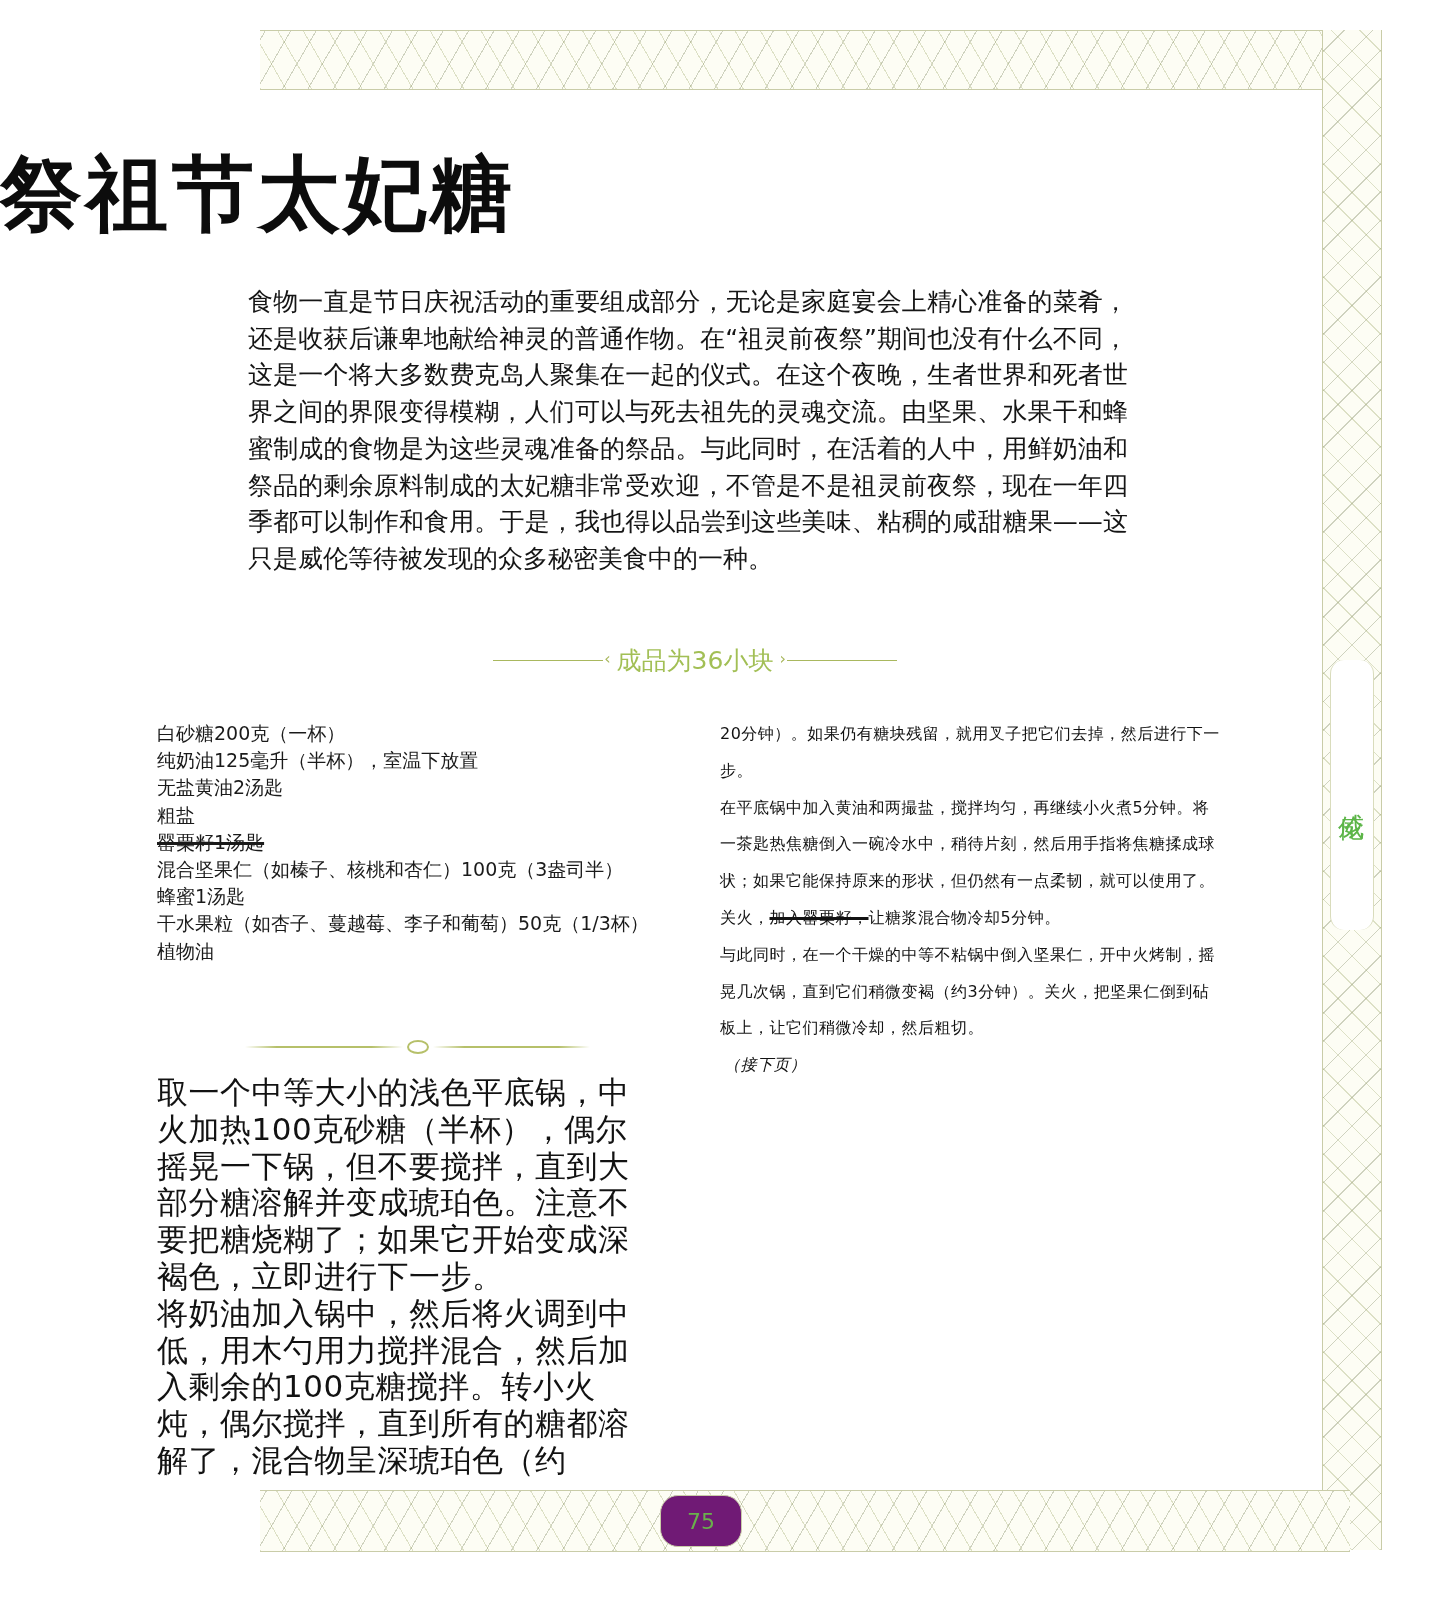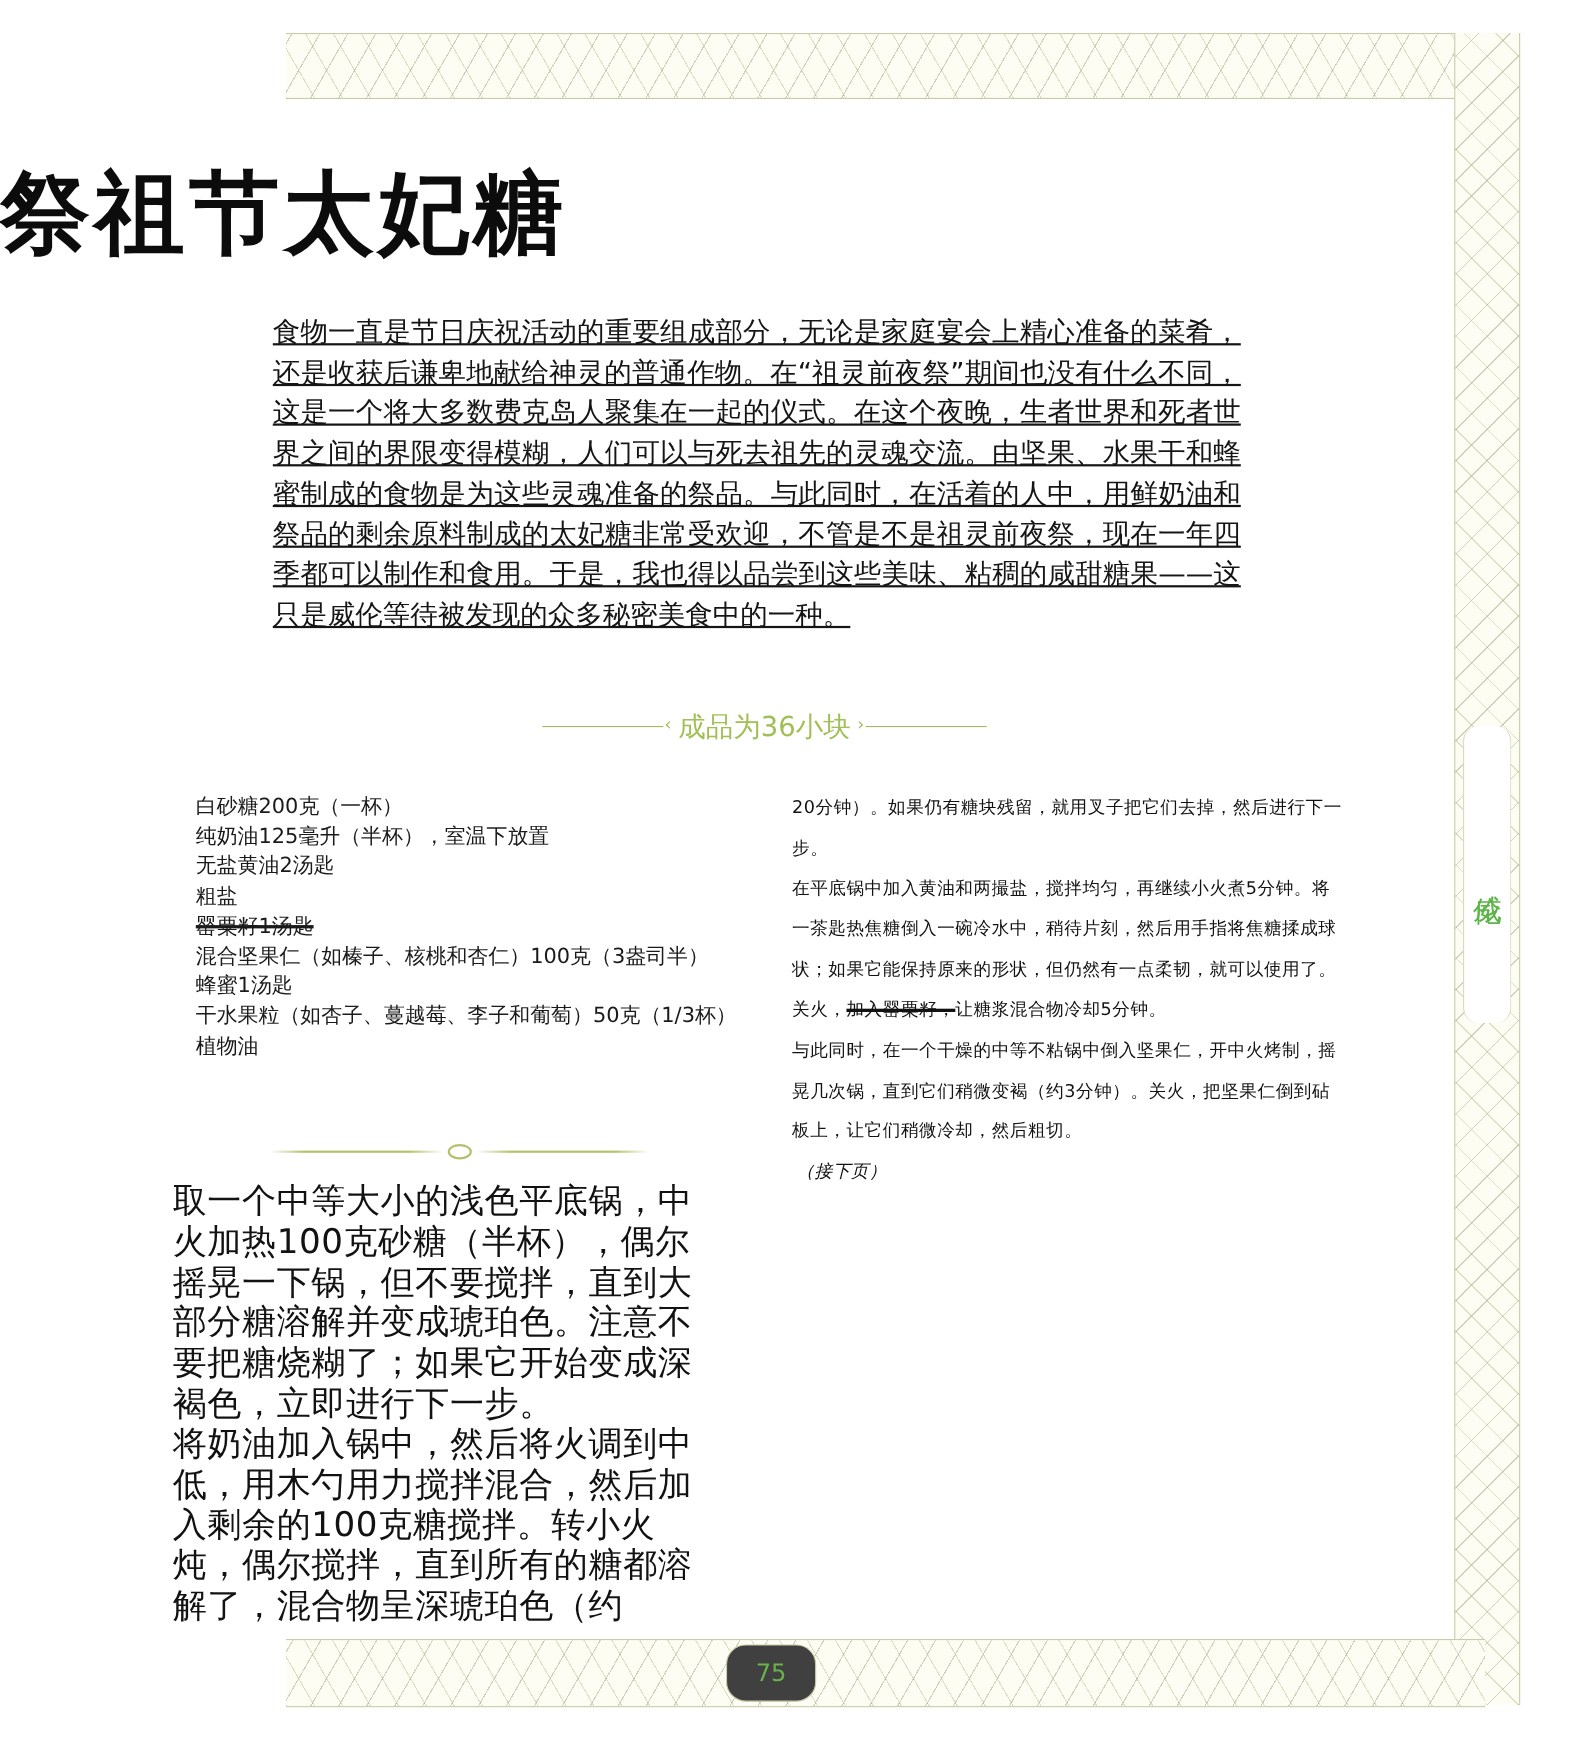--- a/index.html
+++ b/index.html
@@ -19,40 +19,40 @@
     background-image:
       repeating-linear-gradient(45deg, rgba(160,170,110,0.35) 0 1px, transparent 1px 20px),
       repeating-linear-gradient(-45deg, rgba(120,130,90,0.35) 0 1px, transparent 1px 20px); }
 
   .side-tab { position: absolute; left: 1330px; top: 660px; width: 42px; height: 270px;
     background: #ffffff; border-left: 1px solid #d9dcbc; border-right: 1px solid #d9dcbc;
     border-radius: 14px; display: flex; align-items: center; justify-content: center; }
   .side-tab-text { writing-mode: vertical-rl; color: #5cb548; font-size: 26px; letter-spacing: 2px; }
 
   .page-number-box { position: absolute; left: 660px; top: 1495px; width: 80px; height: 50px;
-    background: #404040; border: 1px solid #c9cca8; border-radius: 18px;
+    background: #701a75; border: 1px solid #c9cca8; border-radius: 18px;
     display: flex; align-items: center; justify-content: center; }
   .page-number { color: #6ab04c; font-size: 22px; }
 
   .title { position: absolute; left: 0; width: 1390px; top: 140px; 
     font-size: 82px; font-weight: bold; letter-spacing: 4px; color: #0c0c0c; }
 
   .intro { position: absolute; left: 248px; top: 284px; width: 880px;
     font-size: 25px; line-height: 36.7px; color: #151515; text-align: justify; }
 
   .yield-row { position: absolute; left: 455px; top: 642px; width: 480px; height: 36px;
     display: flex; align-items: center; justify-content: center; gap: 14px; }
   .rule { height: 1px; background: #a9b85e; width: 110px; position: relative; }
   .rule-left::after { content: "‹"; position: absolute; right: -8px; top: -11px; color: #a9b85e; font-size: 16px; }
   .rule-right::before { content: "›"; position: absolute; left: -8px; top: -11px; color: #a9b85e; font-size: 16px; }
   .yield-text { color: #a2bf55; font-size: 25px; }
 
   .ingredients { position: absolute; left: 157px; top: 720px; width: 530px;
     font-size: 19px; line-height: 27.2px; color: #1a1a1a; }
-  .ingredients div { white-space: normal; margin-left: 21px; }
+  .ingredients div { white-space: normal; }
   .strike { text-decoration: line-through; text-decoration-thickness: 3px; }
 
   .divider { position: absolute; left: 245px; top: 1040px; width: 345px; height: 14px;
     display: flex; align-items: center; }
   .divider .line { flex: 1; height: 2px; background: linear-gradient(90deg, transparent, #b6c06a 20%, #b6c06a 80%, transparent); }
   .divider .gem { width: 18px; height: 10px; border: 2px solid #b6c06a; border-radius: 50%; margin: 0 4px; }
 
   .col-left { position: absolute; left: 157px; top: 1074px; width: 500px;
     font-size: 31px; line-height: 36.8px; color: #121212; letter-spacing: 0.5px; }
   .col-right { position: absolute; left: 720px; top: 716px; width: 500px;
@@ -69,21 +69,21 @@
 <div class="side-tab">
   <span class="side-tab-text">威伦</span>
 </div>
 
 <div class="page-number-box">
   <span class="page-number">75</span>
 </div>
 
 <h1 class="title" style="margin:0;">祭祖节太妃糖</h1>
 
-<p class="intro" style="margin:0;text-decoration:underline;">食物一直是节日庆祝活动的重要组成部分，无论是家庭宴会上精心准备的菜肴，还是收获后谦卑地献给神灵的普通作物。在“祖灵前夜祭”期间也没有什么不同，这是一个将大多数费克岛人聚集在一起的仪式。在这个夜晚，生者世界和死者世界之间的界限变得模糊，人们可以与死去祖先的灵魂交流。由坚果、水果干和蜂蜜制成的食物是为这些灵魂准备的祭品。与此同时，在活着的人中，用鲜奶油和祭品的剩余原料制成的太妃糖非常受欢迎，不管是不是祖灵前夜祭，现在一年四季都可以制作和食用。于是，我也得以品尝到这些美味、粘稠的咸甜糖果——这只是威伦等待被发现的众多秘密美食中的一种。</p>
+<p class="intro" style="margin:0;">食物一直是节日庆祝活动的重要组成部分，无论是家庭宴会上精心准备的菜肴，还是收获后谦卑地献给神灵的普通作物。在“祖灵前夜祭”期间也没有什么不同，这是一个将大多数费克岛人聚集在一起的仪式。在这个夜晚，生者世界和死者世界之间的界限变得模糊，人们可以与死去祖先的灵魂交流。由坚果、水果干和蜂蜜制成的食物是为这些灵魂准备的祭品。与此同时，在活着的人中，用鲜奶油和祭品的剩余原料制成的太妃糖非常受欢迎，不管是不是祖灵前夜祭，现在一年四季都可以制作和食用。于是，我也得以品尝到这些美味、粘稠的咸甜糖果——这只是威伦等待被发现的众多秘密美食中的一种。</p>
 
 <div class="yield-row">
   <span class="rule rule-left"></span>
   <span class="yield-text">成品为36小块</span>
   <span class="rule rule-right"></span>
 </div>
 
 <div class="ingredients">
   <div>白砂糖200克（一杯）</div>
   <div>纯奶油125毫升（半杯），室温下放置</div>

